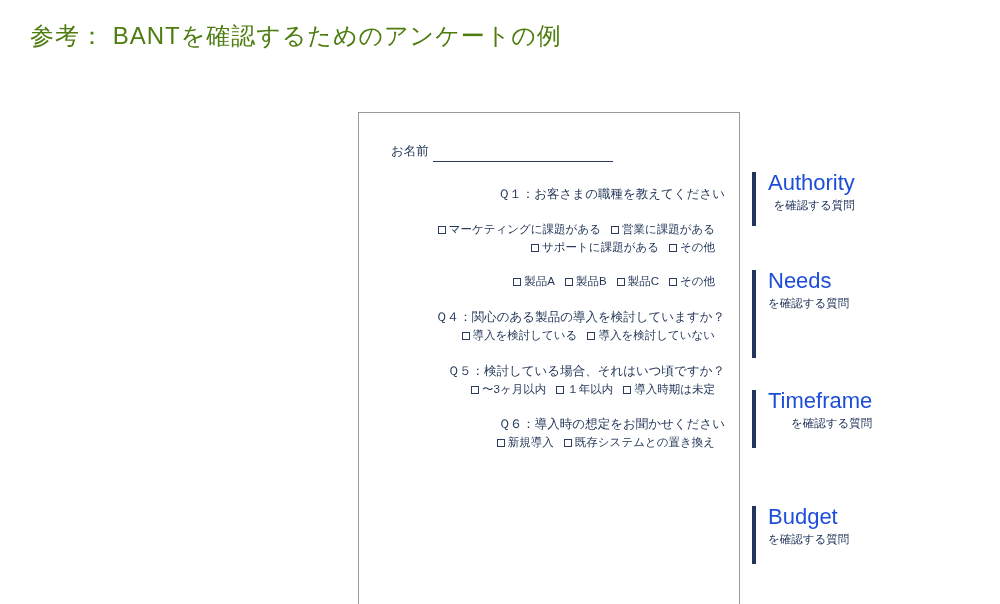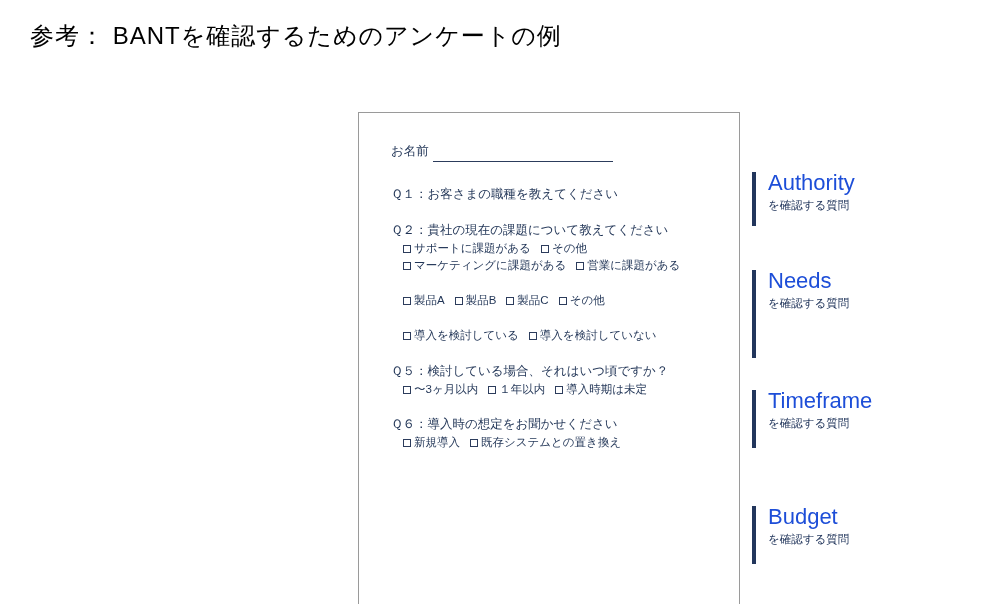--- a/index.html
+++ b/index.html
@@ -19,21 +19,21 @@
     position: relative;
     width: 1000px;
     height: 604px;
   }
   .slide-title {
     position: absolute;
     left: 30px;
     top: 20px;
     font-size: 24px;
     letter-spacing: 1px;
-    color: #000000;
+    color: #4d7c0f;
     font-weight: 400;
     white-space: nowrap;
   }
 
   
   .sheet {
     position: absolute;
     left: 358px;
     top: 112px;
     width: 382px;
@@ -61,20 +61,21 @@
     border-bottom: 1px solid #2c3c5c;
     height: 16px;
     margin-left: 4px;
   }
 
   .questions {
     position: absolute;
     left: 32px;
     top: 72px;
     right: 14px;
+    text-align: right;
   }
   .q-block {
     margin-bottom: 17px;
   }
   .q-text {
     font-size: 12.5px;
     color: #1f3355;
     line-height: 1.5;
     white-space: nowrap;
   }
@@ -126,20 +127,21 @@
     color: #1d4ed8;
     line-height: 1.15;
     white-space: nowrap;
     font-weight: 400;
   }
   .callout-sub {
     font-size: 11.5px;
     color: #22365c;
     margin-top: 3px;
     white-space: nowrap;
+    text-align: right;
   }
   .c-authority { top: 58px; height: 58px; }
   .c-needs     { top: 156px; height: 92px; }
   .c-timeframe { top: 276px; height: 62px; }
   .c-budget    { top: 392px; height: 62px; }
 </style>
 </head>
 <body>
 
 <div class="slide">
@@ -151,28 +153,28 @@
     <div class="name-row">
       <span class="name-label">お名前</span>
       <span class="name-line"></span>
     </div>
 
     <div class="questions">
         <div class="q-block">
           <div class="q-text">Ｑ１：お客さまの職種を教えてください</div>
         </div>
         <div class="q-block">
-          <div class="q-text">Ｑ２：貴社の現在の課題について教えてください</div>
+          <div class="opt-line"><span class="opt"><span class="box"></span><span>マーケティングに課題がある</span></span><span class="opt"><span class="box"></span><span>営業に課題がある</span></span></div>
           <div class="opt-line"><span class="opt"><span class="box"></span><span>サポートに課題がある</span></span><span class="opt"><span class="box"></span><span>その他</span></span></div>
-          <div class="opt-line"><span class="opt"><span class="box"></span><span>マーケティングに課題がある</span></span><span class="opt"><span class="box"></span><span>営業に課題がある</span></span></div>
         </div>
         <div class="q-block">
           <div class="opt-line"><span class="opt"><span class="box"></span><span>製品A</span></span><span class="opt"><span class="box"></span><span>製品B</span></span><span class="opt"><span class="box"></span><span>製品C</span></span><span class="opt"><span class="box"></span><span>その他</span></span></div>
         </div>
         <div class="q-block">
+          <div class="q-text">Ｑ４：関心のある製品の導入を検討していますか？</div>
           <div class="opt-line"><span class="opt"><span class="box"></span><span>導入を検討している</span></span><span class="opt"><span class="box"></span><span>導入を検討していない</span></span></div>
         </div>
         <div class="q-block">
           <div class="q-text">Ｑ５：検討している場合、それはいつ頃ですか？</div>
           <div class="opt-line"><span class="opt"><span class="box"></span><span>〜3ヶ月以内</span></span><span class="opt"><span class="box"></span><span>１年以内</span></span><span class="opt"><span class="box"></span><span>導入時期は未定</span></span></div>
         </div>
         <div class="q-block">
           <div class="q-text">Ｑ６：導入時の想定をお聞かせください</div>
           <div class="opt-line"><span class="opt"><span class="box"></span><span>新規導入</span></span><span class="opt"><span class="box"></span><span>既存システムとの置き換え</span></span></div>
         </div>

